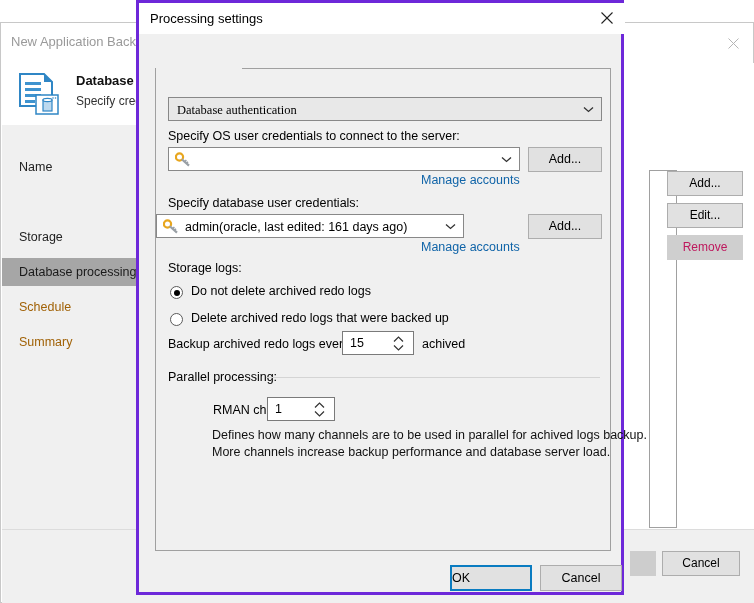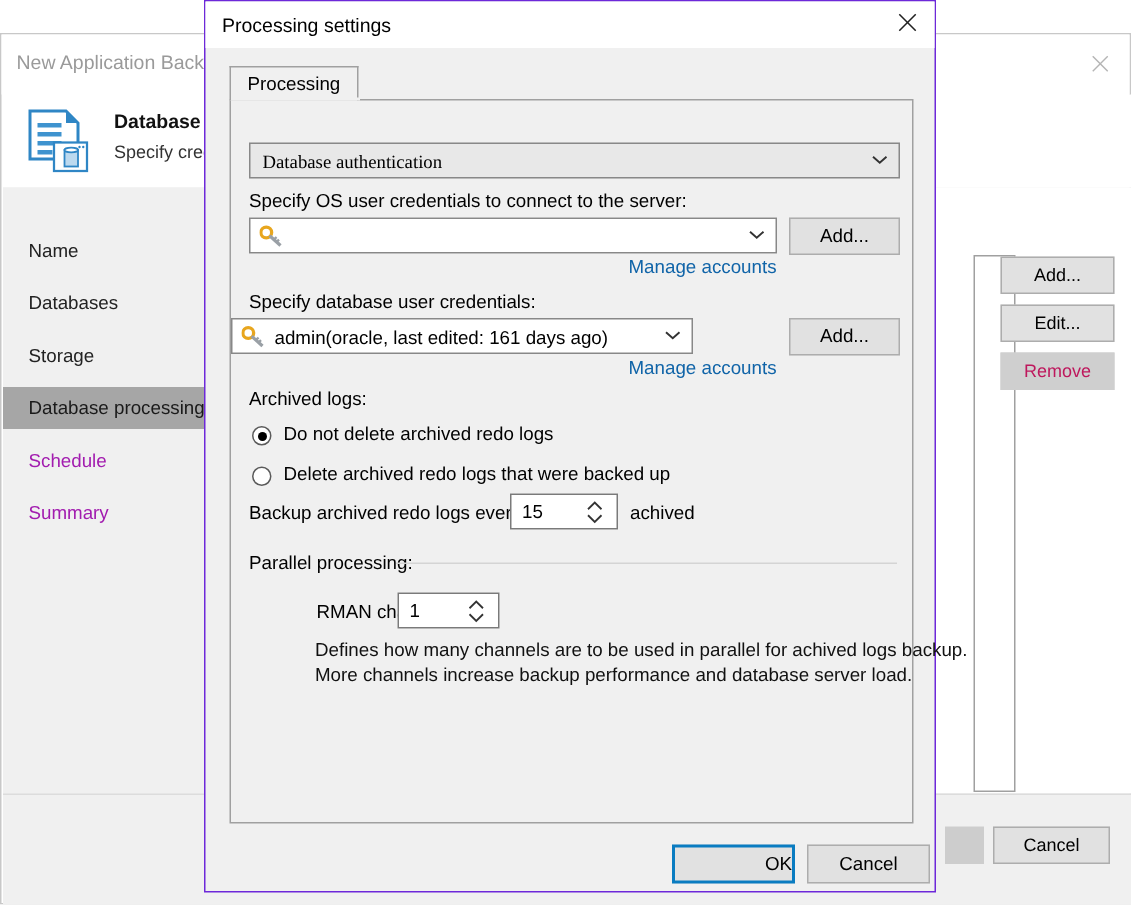--- a/index.html
+++ b/index.html
@@ -105,21 +105,21 @@
     padding-left: 17px;
     box-sizing: border-box;
     font-size: 12.5px;
     color: #222222;
     white-space: nowrap;
   }
   .nav-item.selected {
     background: #a6a6a6;
     color: #1a1a1a;
   }
-  .nav-item.disabled { color: #a21caf; }
+  .nav-item.disabled { color: #a16207; }
 
   #bg-content {
     position: absolute;
     left: 136px; top: 0;
     width: 616px; height: 404px;
     background: #ffffff;
   }
   #bg-listbox {
     position: absolute;
     left: 511px; top: 45px;
@@ -174,21 +174,21 @@
     background: #cdcdcd;
   }
 
   
   #dialog {
     position: absolute;
     left: 136px; top: 0;
     width: 488px;
     height: 595px;
     background: #f0f0f0;
-    border: 1px solid #6d28d9;
+    border: 3px solid #6d28d9;
     box-sizing: border-box;
     box-shadow: 0 0 0 0 rgba(0,0,0,0);
   }
   #dlg-titlebar {
     position: absolute;
     left: 0; top: 0;
     width: 486px;
     height: 31px;
     background: #ffffff;
   }
@@ -356,21 +356,21 @@
     color: #111111;
     white-space: nowrap;
   }
   #dlg-footer-ok {
     position: absolute;
     left: 311px; top: 562px;
     width: 82px; height: 26px;
     background: #e1e1e1;
     border: 2px solid #0a7cc1;
     box-sizing: border-box;
-    text-align: right;
+    text-align: left;
     line-height: 22px;
     font-size: 12.5px;
   }
   #dlg-footer-cancel {
     position: absolute;
     left: 401px; top: 562px;
     width: 82px; height: 26px;
     background: #e1e1e1;
     border: 1px solid #adadad;
     box-sizing: border-box;
@@ -410,21 +410,20 @@
         <ellipse cx="33.5" cy="31" rx="4.5" ry="1.6" fill="#ffffff" stroke="#2f86c5" stroke-width="1.2"></ellipse>
       </svg>
     </div>
     <div id="bg-header-title">Database p</div>
     <div id="bg-header-sub">Specify cred</div>
   </div>
 
   <div id="bg-body">
     <div id="bg-sidebar">
       <div class="nav-item" style="top:28px;">Name</div>
-      <div class="nav-item" style="top:63px;">Databases</div>
       <div class="nav-item" style="top:98px;">Storage</div>
       <div class="nav-item selected" style="top:133px;">Database processing</div>
       <div class="nav-item disabled" style="top:168px;">Schedule</div>
       <div class="nav-item disabled" style="top:203px;">Summary</div>
     </div>
 
     <div id="bg-content">
       <div id="bg-listbox"></div>
       <div class="bg-side-btn" style="top:46px;">Add...</div>
       <div class="bg-side-btn" style="top:78px;">Edit...</div>
@@ -443,23 +442,20 @@
   <div id="dlg-titlebar">
     <div id="dlg-title-text">Processing settings</div>
     <div id="dlg-close">
       <svg width="12" height="12" viewBox="0 0 12 12" aria-hidden="true">
         <line x1="0.5" y1="0.5" x2="11.5" y2="11.5" stroke="#222222" stroke-width="1.1"></line>
         <line x1="11.5" y1="0.5" x2="0.5" y2="11.5" stroke="#222222" stroke-width="1.1"></line>
       </svg>
     </div>
   </div>
 
-  <div id="tab-strip">
-    <div id="tab-processing">Processing</div>
-  </div>
   <div id="tab-panel">
 
     <div class="combo flat" style="left:12px; top:28px; width:434px;font-family:Liberation Serif, serif;">
       <div class="combo-text">Database authentication</div>
       <div class="chev">
         <svg width="11" height="7" viewBox="0 0 11 7" aria-hidden="true">
             <polyline points="1,1.5 5.5,5.5 10,1.5" fill="none" stroke="#333333" stroke-width="1.3"></polyline>
           </svg>
       </div>
     </div>
@@ -496,21 +492,21 @@
       <div class="combo-text">admin(oracle, last edited: 161 days ago)</div>
       <div class="chev">
         <svg width="11" height="7" viewBox="0 0 11 7" aria-hidden="true">
             <polyline points="1,1.5 5.5,5.5 10,1.5" fill="none" stroke="#333333" stroke-width="1.3"></polyline>
           </svg>
       </div>
     </div>
     <div class="btn" style="left:372px; top:145px; width:74px;">Add...</div>
     <div class="link" style="left:265px; top:171px;">Manage accounts</div>
 
-    <div class="lbl" style="left:12px; top:192px;">Archived logs:</div>
+    <div class="lbl" style="left:12px; top:192px;">Storage logs:</div>
 
     <div class="radio-row" style="left:14px; top:215px;">
       <div class="radio">
           <div class="dot"></div>
         </div>
       <div class="radio-label">Do not delete archived redo logs</div>
     </div>
 
     <div class="radio-row" style="left:14px; top:242px;">
       <div class="radio"></div>

